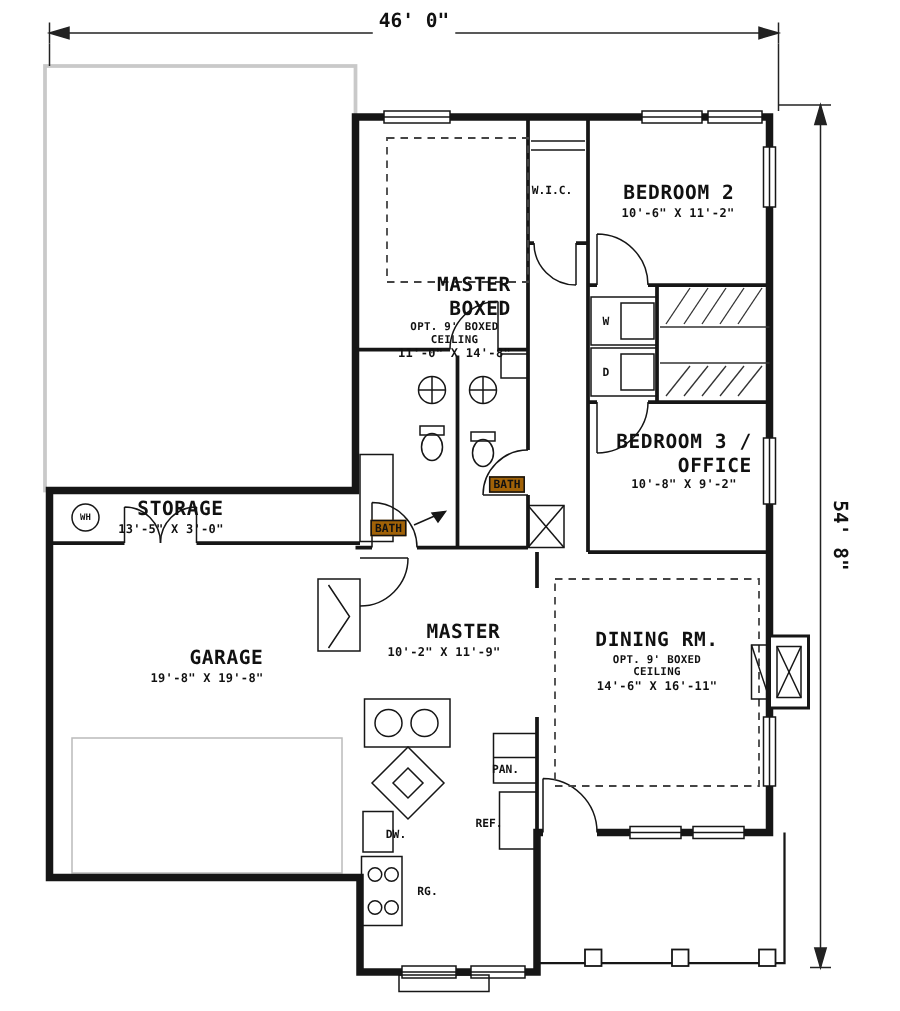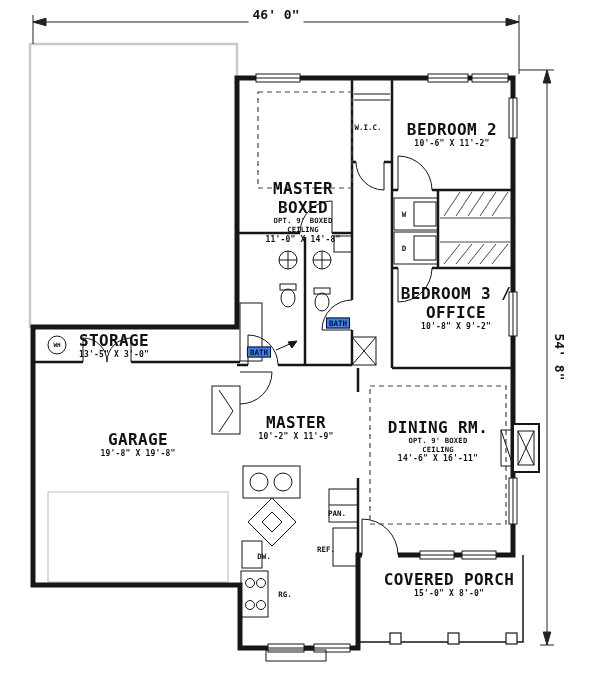--- a/index.html
+++ b/index.html
@@ -1,26 +1,26 @@
 <!DOCTYPE html>
 <html><head>
 <meta charset="utf-8">
 <title>Floor Plan</title>
 <style>
   html,body{margin:0;padding:0;background:#fff;}
   .canvas{position:relative;width:600px;height:674px;background:#fff;overflow:hidden;
           font-family:"DejaVu Sans Mono","Liberation Sans",monospace;color:#111;}
   .plan-svg{position:absolute;left:0;top:0;}
   .lbl{position:absolute;transform:translate(-50%,-50%);text-align:center;white-space:nowrap;line-height:1.2;}
-  .name{font-size:16px;font-weight:700;letter-spacing:.4px;}
+  .name{font-size:13px;font-weight:700;letter-spacing:.4px;text-align:right;}
   .size{font-size:8px;font-weight:700;letter-spacing:.2px;}
   .opt{font-size:7.2px;font-weight:700;letter-spacing:.2px;}
   .tag{font-size:7.5px;font-weight:700;}
   .tiny{font-size:6px;font-weight:700;}
-  .boxed{border:1px solid #111;padding:0 2px;background:#3b82f6;}
+  .boxed{border:1px solid #111;padding:0 2px;background:#a16207;}
   .dim{font-size:13px;font-weight:700;background:#fff;padding:0 4px;}
   .rot{transform:translate(-50%,-50%) rotate(90deg);}
 </style>
 </head>
 <body>
 
 <div class="canvas">
 
   <svg class="plan-svg" width="600" height="674" viewBox="0 0 600 674">
 
@@ -262,24 +262,20 @@
   </div>
 
   <div class="lbl" style="left:438px;top:441px;">
     <div class="name">DINING RM.</div>
     <div class="opt">OPT. 9' BOXED</div>
     <div class="opt">CEILING</div>
     <div class="size">14'-6" X 16'-11"</div>
   </div>
 
 
-  <div class="lbl" style="left:449px;top:584px;">
-    <div class="name">COVERED PORCH</div>
-    <div class="size">15'-0" X 8'-0"</div>
-  </div>
 
   <div class="lbl tag" style="left:337px;top:513px;">PAN.</div>
   <div class="lbl tag" style="left:318px;top:549px;padding-left:16px;">REF.</div>
   <div class="lbl tag" style="left:264px;top:556px;">DW.</div>
   <div class="lbl tag" style="left:285px;top:594px;">RG.</div>
   <div class="lbl tag" style="left:404px;top:214px;">W</div>
   <div class="lbl tag" style="left:404px;top:248px;">D</div>
   <div class="lbl tiny" style="left:57px;top:345px;">WH</div>
 
 </div>

